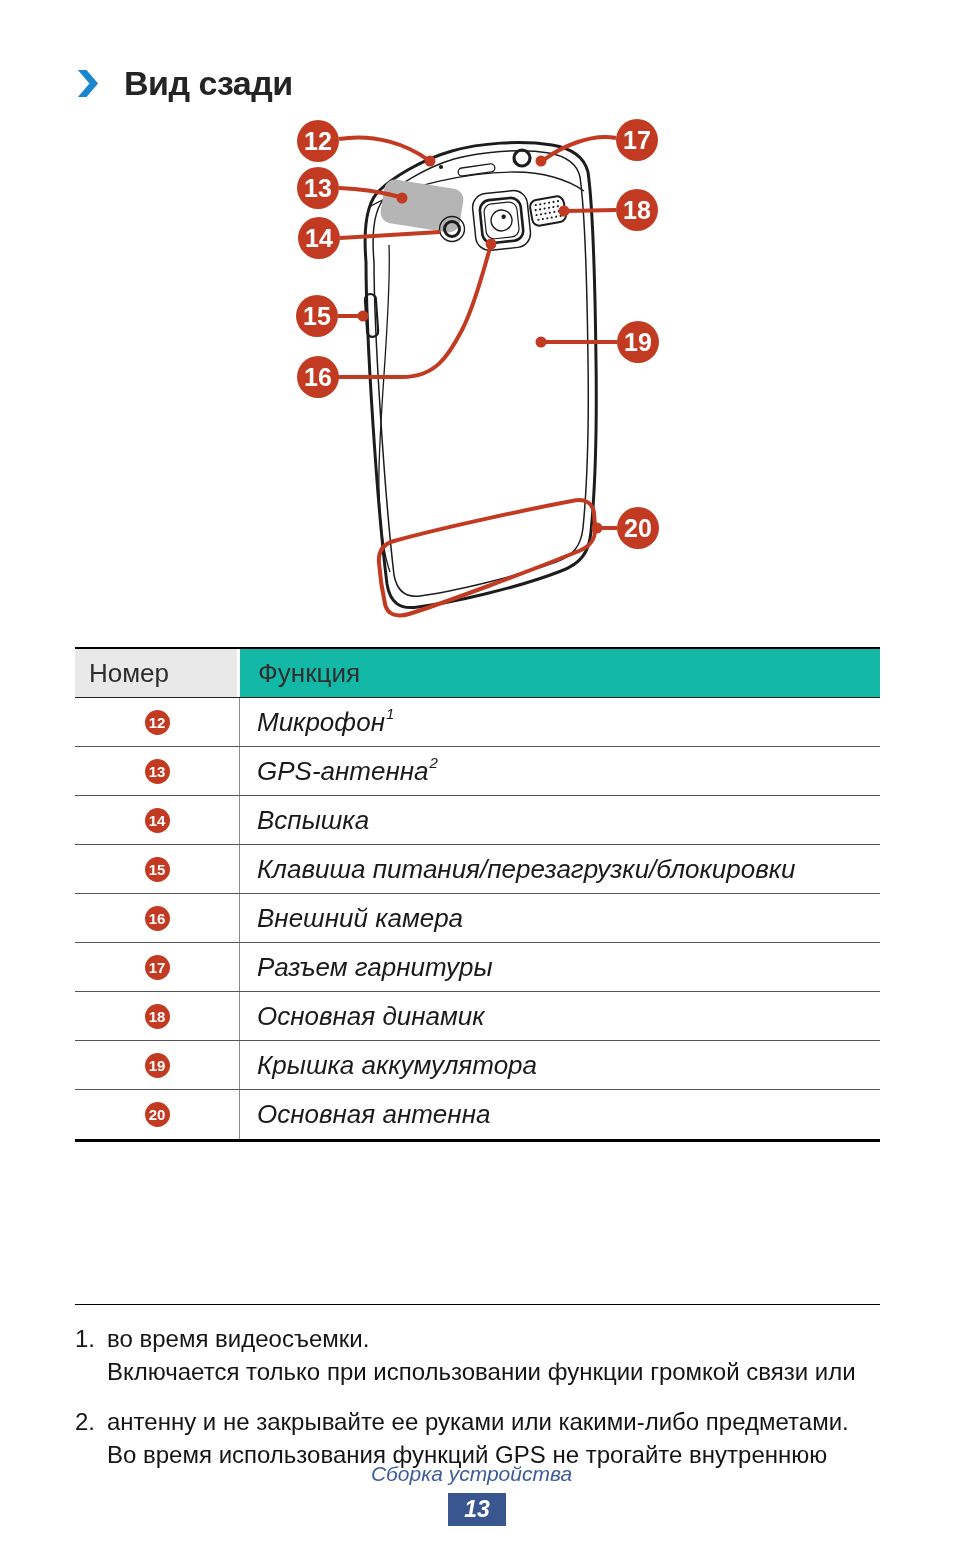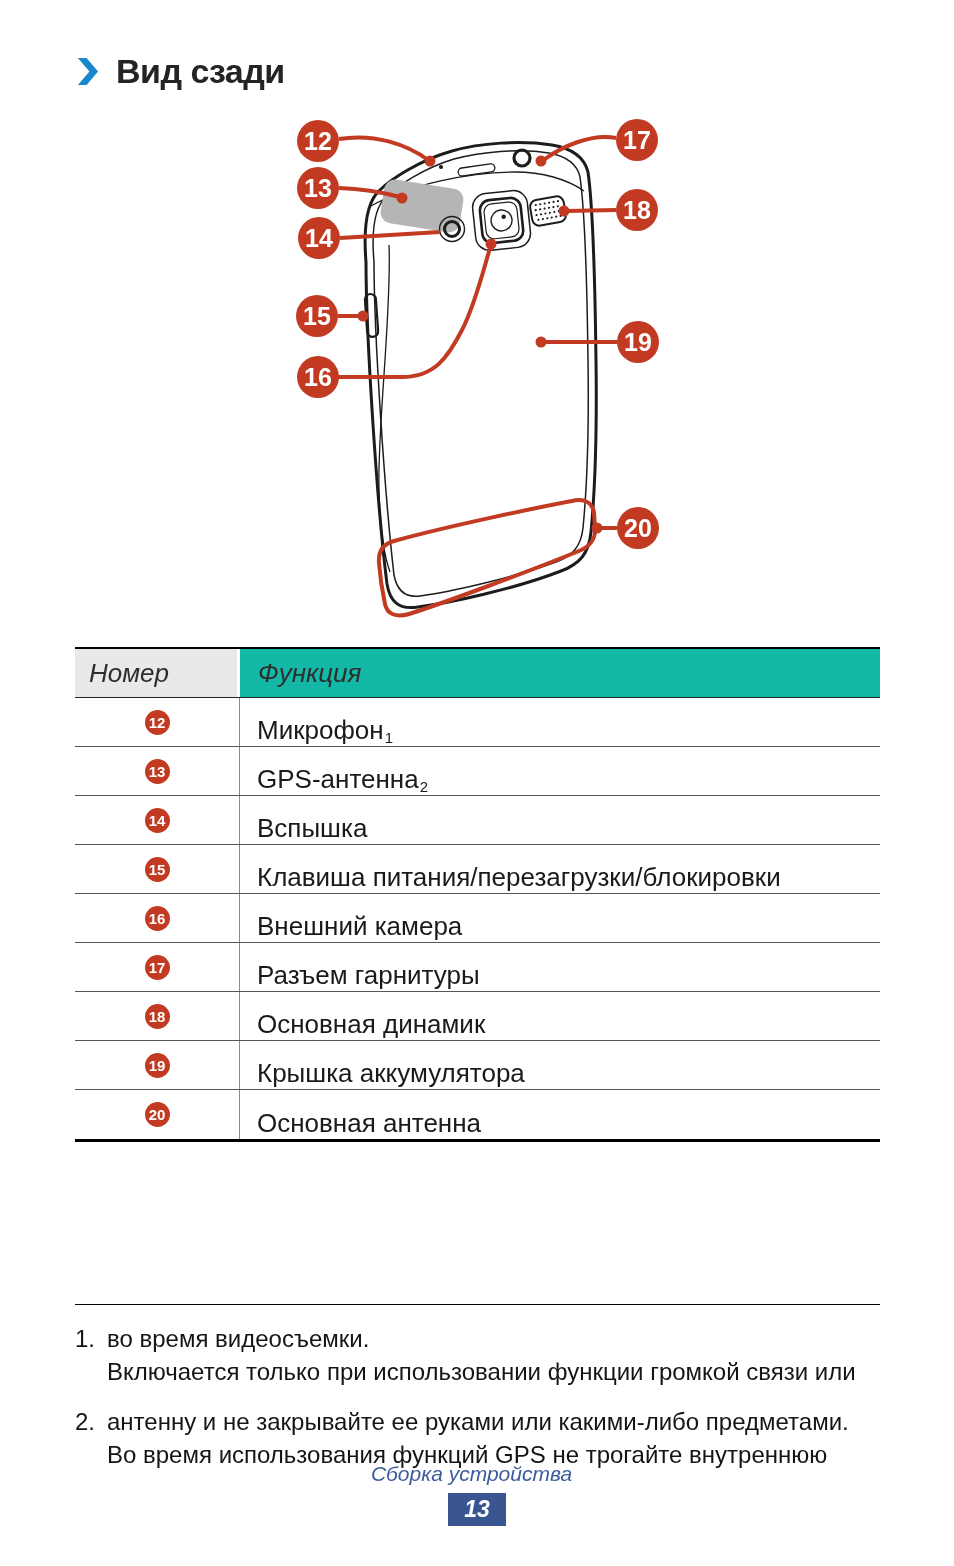--- a/index.html
+++ b/index.html
@@ -1,43 +1,43 @@
 <!DOCTYPE html>
 <html><head>
 <meta charset="utf-8">
 <style>
   html,body{margin:0;padding:0;background:#fff;}
   body{
     width:954px;height:1566px;position:relative;overflow:hidden;
     font-family:"Liberation Sans","DejaVu Sans",sans-serif;color:#1a1a1a;
   }
   
-  .titlebar{position:absolute;left:75px;top:52px;display:flex;align-items:center;gap:16px;justify-content:flex-end;}
+  .titlebar{position:absolute;left:75px;top:64px;display:flex;align-items:center;gap:24px;justify-content:flex-end;}
   .chev{width:25px;height:33px;display:block;}
   .page-title{font-size:34px;font-weight:bold;color:#242424;letter-spacing:-0.5px;}
   
   .diagram{position:absolute;left:0;top:0;}
   .bub{fill:#c23a21;}
   .bubtxt{fill:#fff;font-size:25px;font-weight:bold;text-anchor:middle;
           font-family:"Liberation Sans","DejaVu Sans",sans-serif;}
   .lead{stroke:#c23a21;stroke-width:4;fill:none;}
   .ldot{fill:#c23a21;}
   .ph{stroke:#1c1c1c;fill:none;}
   
   .spec-table{position:absolute;left:75px;top:647px;width:805px;
     border-top:2px solid #000;border-bottom:3px solid #000;box-sizing:border-box;}
-  .thead{display:flex;height:49px;border-bottom:1px solid #222;box-sizing:border-box;font-style:italic;}
+  .thead{display:flex;height:49px;border-bottom:1px solid #222;box-sizing:border-box;}
   .th1{width:162px;background:#e9e9e9;display:flex;align-items:center;padding-left:14px;box-sizing:border-box;}
   .thgap{width:3px;background:#fff;}
   .th2{flex:1;background:#14b8a6;display:flex;align-items:center;padding-left:18px;}
   .thead .htxt{font-size:26px;color:#2e2e2e;}
   .trow{display:flex;height:49px;border-bottom:1px solid #555;box-sizing:border-box;align-items:stretch;}
   .trow:last-child{border-bottom:none;}
   .c1{width:164px;display:flex;align-items:center;justify-content:center;}
-  .c2{flex:1;border-left:1px solid #8a8a8a;display:flex;align-items:flex-end;padding-left:17px;font-size:26px;}
+  .c2{flex:1;border-left:1px solid #8a8a8a;display:flex;align-items:center;padding-left:17px;font-size:26px;font-style:italic;}
   .c2 sup{font-size:15px;line-height:0;position:relative;top:-8px;left:1px;}
   .badge{width:25px;height:25px;border-radius:50%;background:#c23a21;color:#fff;
     font-size:15px;font-weight:bold;display:flex;align-items:center;justify-content:center;}
   
   .footnotes{position:absolute;left:75px;top:1304px;width:805px;border-top:1px solid #000;
     padding-top:17px;box-sizing:border-box;}
   .fn{display:flex;margin-bottom:17px;font-size:24px;line-height:33px;color:#151515;}
   .fn .mk{width:32px;flex:none;}
   .fn .ln{display:block;}
   

